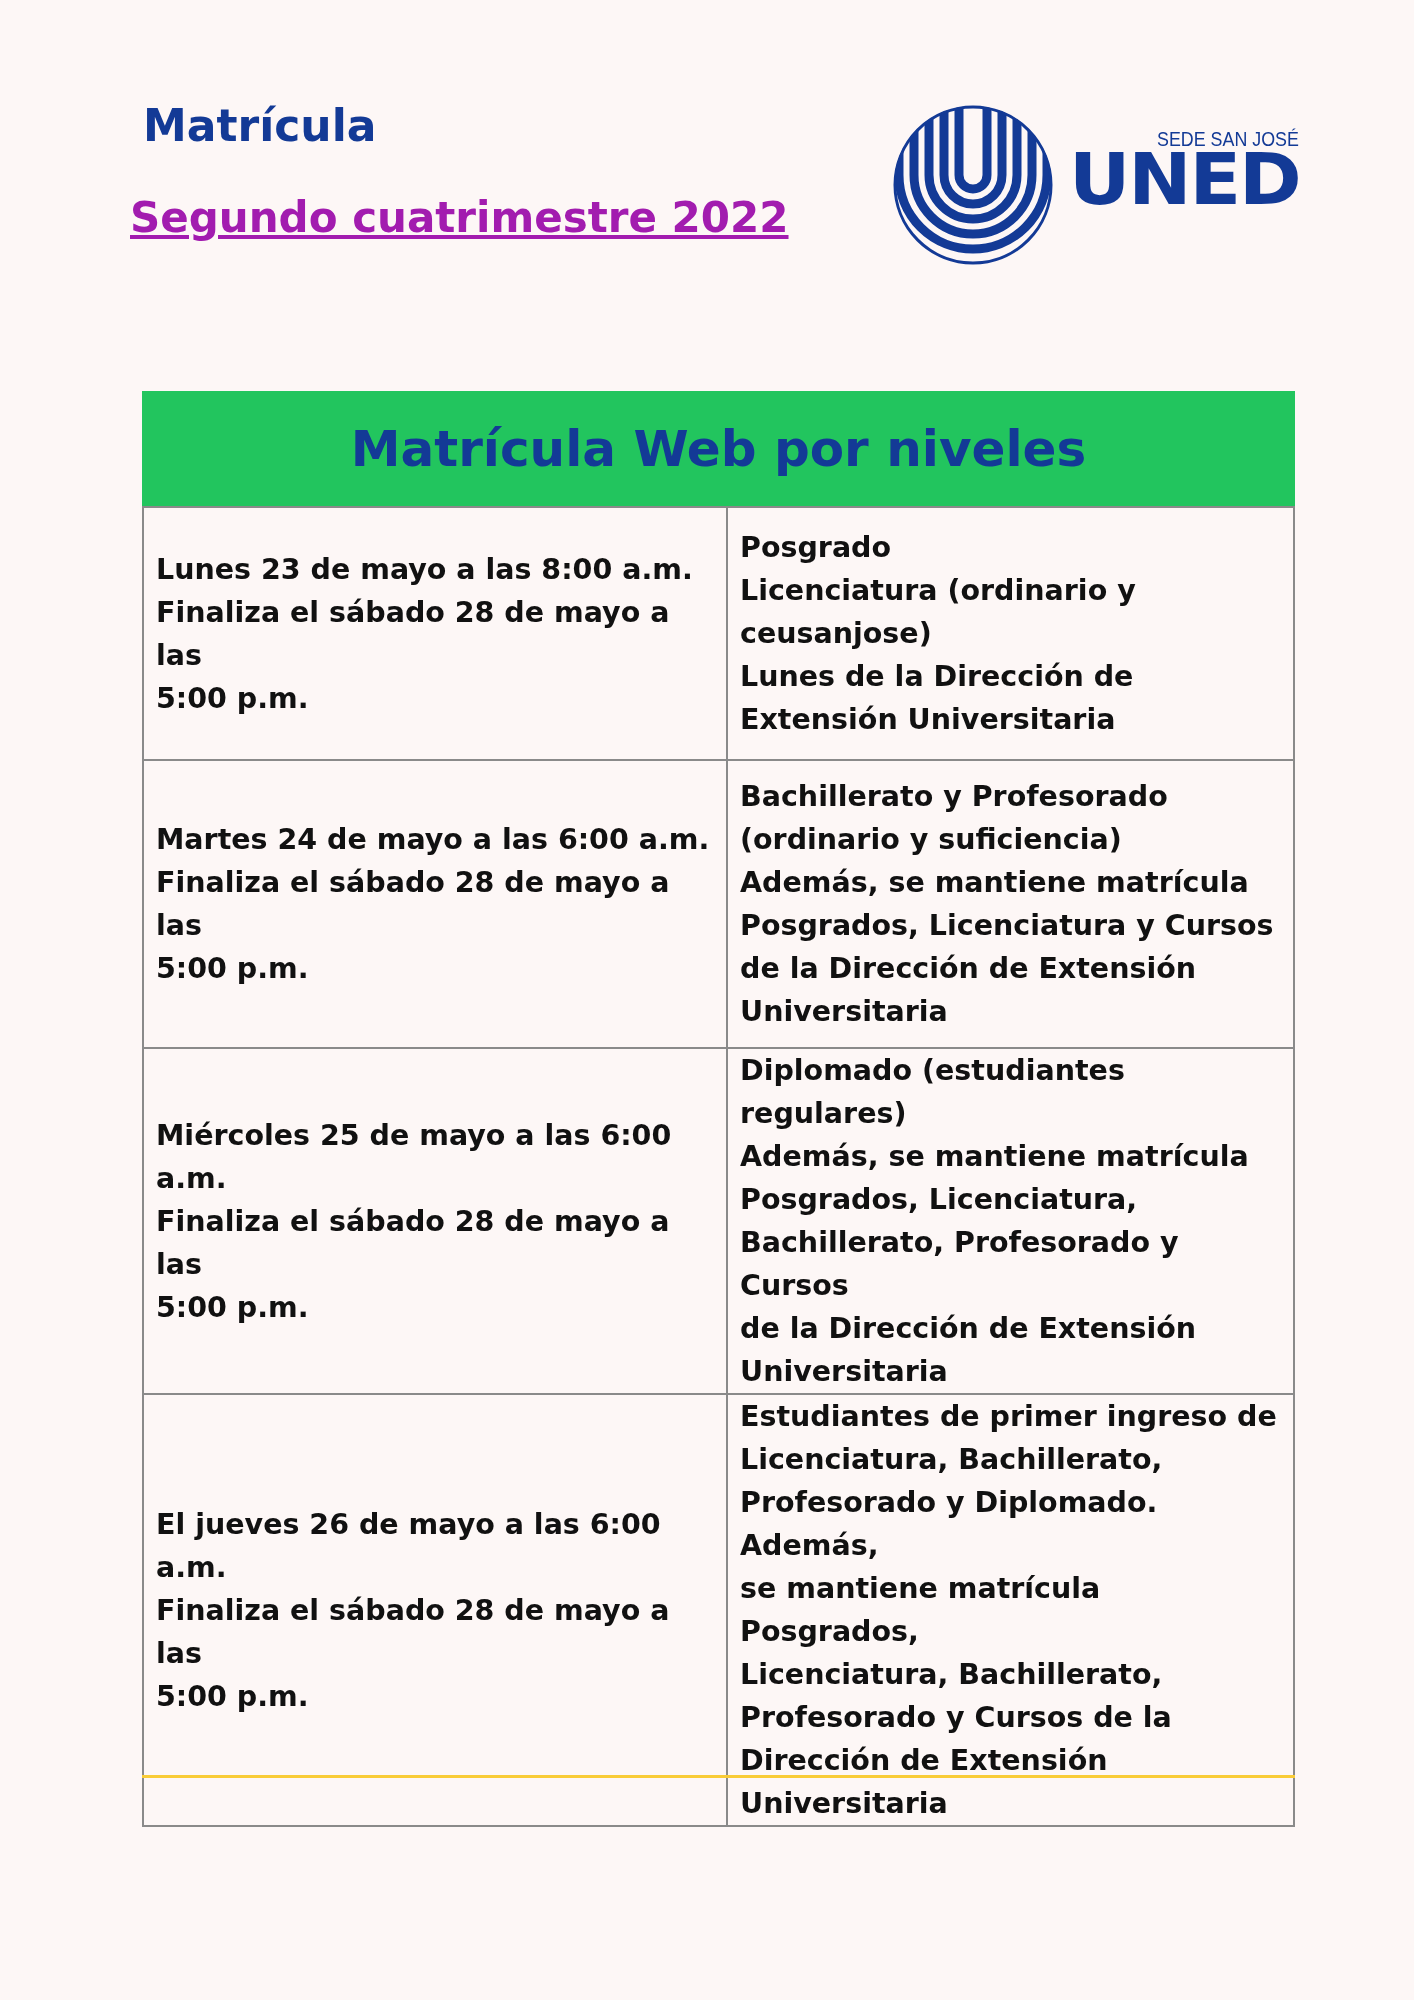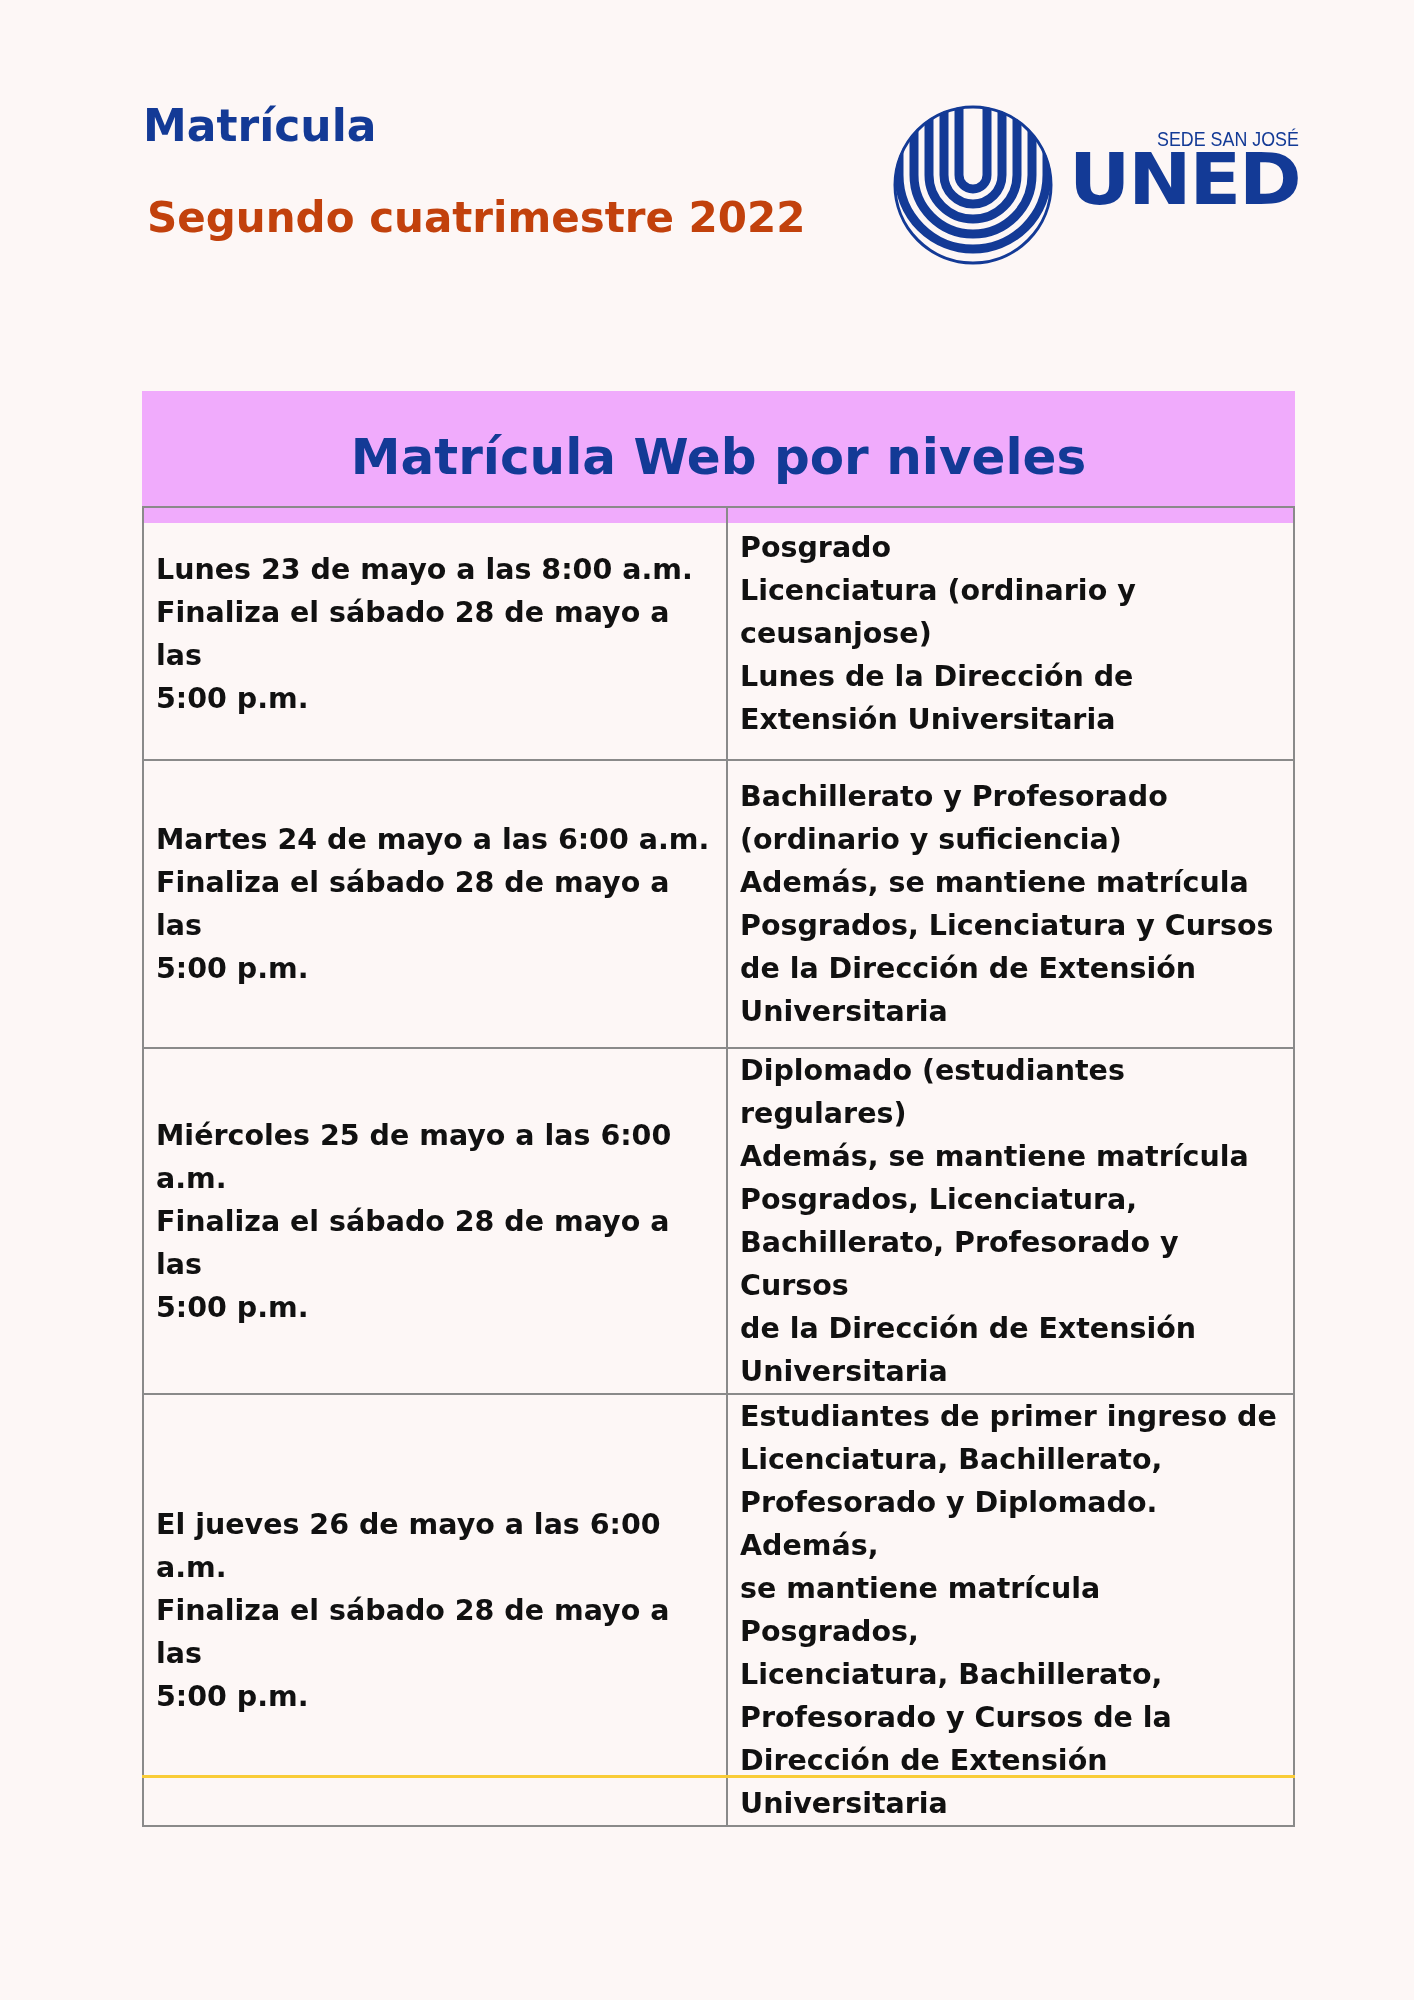--- a/index.html
+++ b/index.html
@@ -1,23 +1,23 @@
 <!DOCTYPE html>
 <html><head>
 <meta charset="utf-8">
 <style>
   html,body{margin:0;padding:0;}
   body{width:1414px;height:2000px;background:#fdf7f6;position:relative;font-family:"DejaVu Sans","Liberation Sans",sans-serif;overflow:hidden;}
   .title{position:absolute;left:143px;top:100px;font-size:44px;font-weight:bold;color:#133a96;letter-spacing:0px;}
-  .subtitle{position:absolute;left:147px;top:193px;font-size:42px;font-weight:bold;color:#c2410c;}
+  .subtitle{position:absolute;left:130px;top:193px;font-size:42px;font-weight:bold;color:#a21caf;text-decoration:underline;}
   .logo{position:absolute;left:893px;top:105px;width:390px;height:160px;}
   .logo svg{position:absolute;left:0;top:0;}
   .sede{position:absolute;left:264px;top:22px;font-family:"Liberation Sans",sans-serif;font-size:21px;color:#133a96;letter-spacing:0px;transform:scaleX(0.85);transform-origin:left;white-space:nowrap;}
   .uned{position:absolute;left:176px;top:32px;font-family:"DejaVu Sans",sans-serif;font-weight:bold;font-size:72px;color:#133a96;letter-spacing:-2px;transform:scaleX(1.05);transform-origin:left;}
-  .banner{position:absolute;left:142px;top:391px;width:1153px;height:132px;background:#f0abfc;display:flex;align-items:center;justify-content:center;}
+  .banner{position:absolute;left:142px;top:391px;width:1153px;height:116px;background:#22c55e;display:flex;align-items:center;justify-content:center;}
   .banner span{font-size:50px;font-weight:bold;color:#133a96;}
   table{position:absolute;left:142px;top:506px;width:1153px;border-collapse:collapse;}
   td{border:2px solid #8a8a8a;vertical-align:middle;font-size:28.5px;font-weight:bold;color:#111;line-height:43px;padding:0 12px;}
   td.left{width:558px;}
   td.right{}
   .line{display:block;}
   .rule{position:absolute;left:142px;top:1775px;width:1153px;height:3px;background:#f9cc37;}
   .footer{position:absolute;left:146px;top:1818px;font-size:30px;font-weight:bold;color:#133a96;line-height:43px;}
 </style>
 </head>

